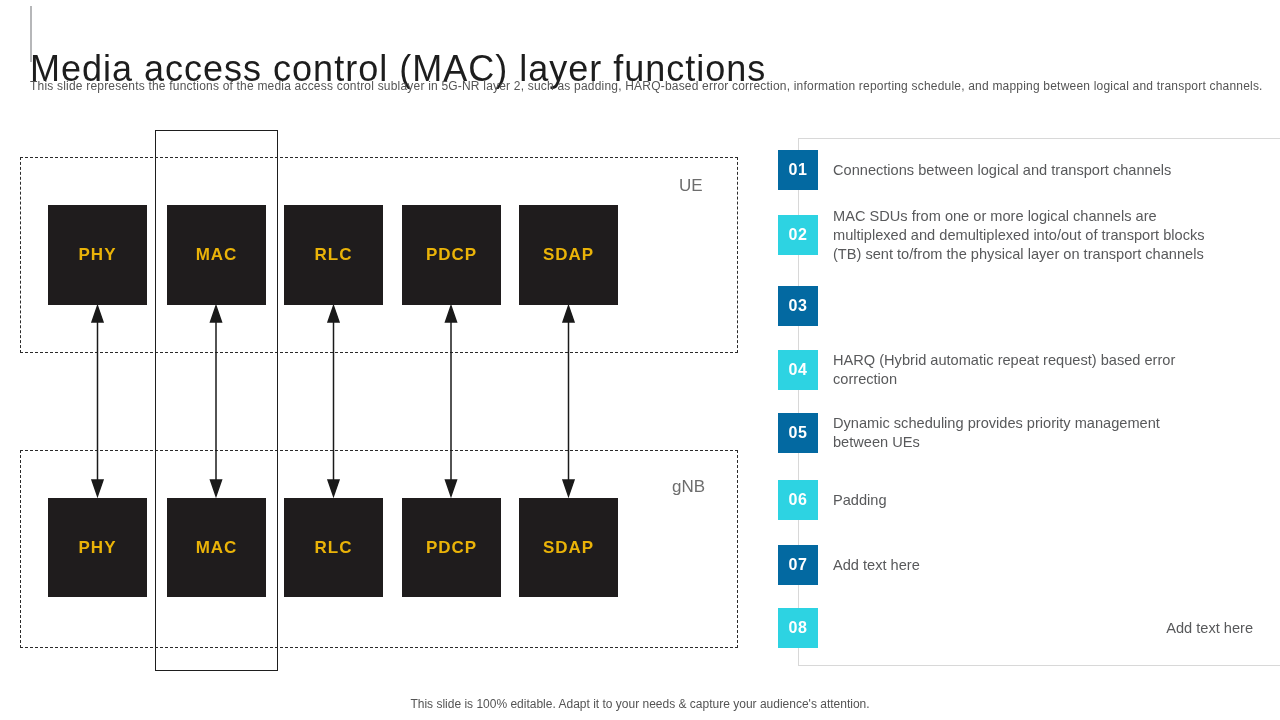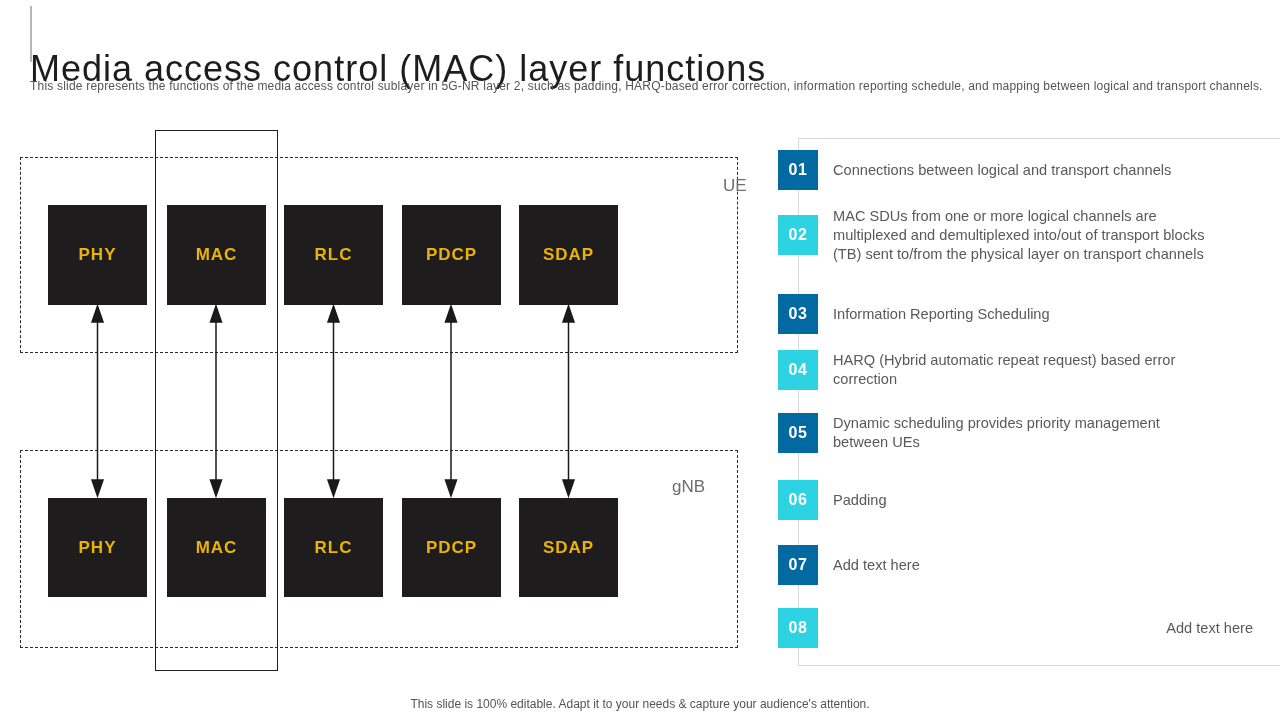--- a/index.html
+++ b/index.html
@@ -9,21 +9,21 @@
   }
   
   .accent-line{position:absolute;left:30px;top:6px;width:2px;height:56px;background:#85878b;opacity:.6;}
   .title{position:absolute;left:30px;top:24px;font-size:36px;font-weight:400;color:#1d1d1d;letter-spacing:1px;white-space:nowrap;}
   .subtitle{position:absolute;left:30px;top:79px;font-size:12px;color:#545454;letter-spacing:.2px;white-space:nowrap;}
   
   .dashed-box{position:absolute;border:1.3px dashed #2b2b2b;background:transparent;}
   .ue-box{left:20px;top:157px;width:716px;height:194px;}
   .gnb-box{left:20px;top:450px;width:716px;height:196px;}
   .group-label{position:absolute;color:#6d6d6d;font-size:17px;}
-  .ue-label{left:679px;top:176px;margin-left:44px;}
+  .ue-label{left:679px;top:176px;}
   .gnb-label{left:672px;top:477px;}
   .highlight-rect{position:absolute;left:155px;top:130px;width:121px;height:539px;border:1.5px solid #1e1e1e;background:transparent;}
   .block{
     position:absolute;width:99px;height:100px;background:#1f1c1d;color:#eab308;
     font-weight:bold;font-size:17px;letter-spacing:1px;
     display:flex;align-items:center;justify-content:center;
   }
   .row-top{top:205px;}
   .row-bottom{top:498px;height:99px;}
   .c0{left:48px;} .c1{left:167px;} .c2{left:284px;} .c3{left:402px;} .c4{left:519px;}
@@ -34,21 +34,21 @@
     border-left:1px solid #d8d8d8;border-top:1px solid #d8d8d8;border-bottom:1px solid #d8d8d8;
   }
   .fn-row{position:absolute;left:778px;width:478px;height:40px;display:flex;align-items:center;gap:15px;}
   .badge{
     width:40px;height:40px;flex:0 0 40px;display:flex;align-items:center;justify-content:center;
     color:#ffffff;font-weight:bold;font-size:16px;letter-spacing:.5px;
   }
   .badge-dark{background:#0369a1;}
   .badge-cyan{background:#2dd3e2;}
   .fn-text{font-size:14.6px;color:#58595b;line-height:19px;width:420px;white-space:pre-line;}
-  .r1{top:150px;} .r2{top:215px;} .r3{top:294px;} .r4{top:350px;}
+  .r1{top:150px;} .r2{top:215px;} .r3{top:286px;} .r4{top:350px;}
   .r5{top:413px;} .r6{top:480px;} .r7{top:545px;} .r8{top:608px;text-align:right;}
   
   .footer{position:absolute;left:0;right:0;top:697px;text-align:center;font-size:12px;color:#545454;}
 </style>
 </head>
 <body>
 
 <div class="accent-line"></div>
 <h1 class="title">Media access control (MAC) layer functions</h1>
 <div class="subtitle">This slide represents the functions of the media access control sublayer in 5G-NR layer 2, such as padding, HARQ-based error correction, information reporting schedule, and mapping between logical and transport channels.</div>
@@ -99,21 +99,20 @@
   <div class="fn-text">Connections between logical and transport channels</div>
 </div>
 <div class="fn-row r2">
   <div class="badge badge-cyan">02</div>
   <div class="fn-text">MAC SDUs from one or more logical channels are
 multiplexed and demultiplexed into/out of transport blocks
 (TB) sent to/from the physical layer on transport channels</div>
 </div>
 <div class="fn-row r3">
   <div class="badge badge-dark">03</div>
-  <div class="fn-text">Information Reporting Scheduling</div>
 </div>
 <div class="fn-row r4">
   <div class="badge badge-cyan">04</div>
   <div class="fn-text">HARQ (Hybrid automatic repeat request) based error
 correction</div>
 </div>
 <div class="fn-row r5">
   <div class="badge badge-dark">05</div>
   <div class="fn-text">Dynamic scheduling provides priority management
 between UEs</div>

